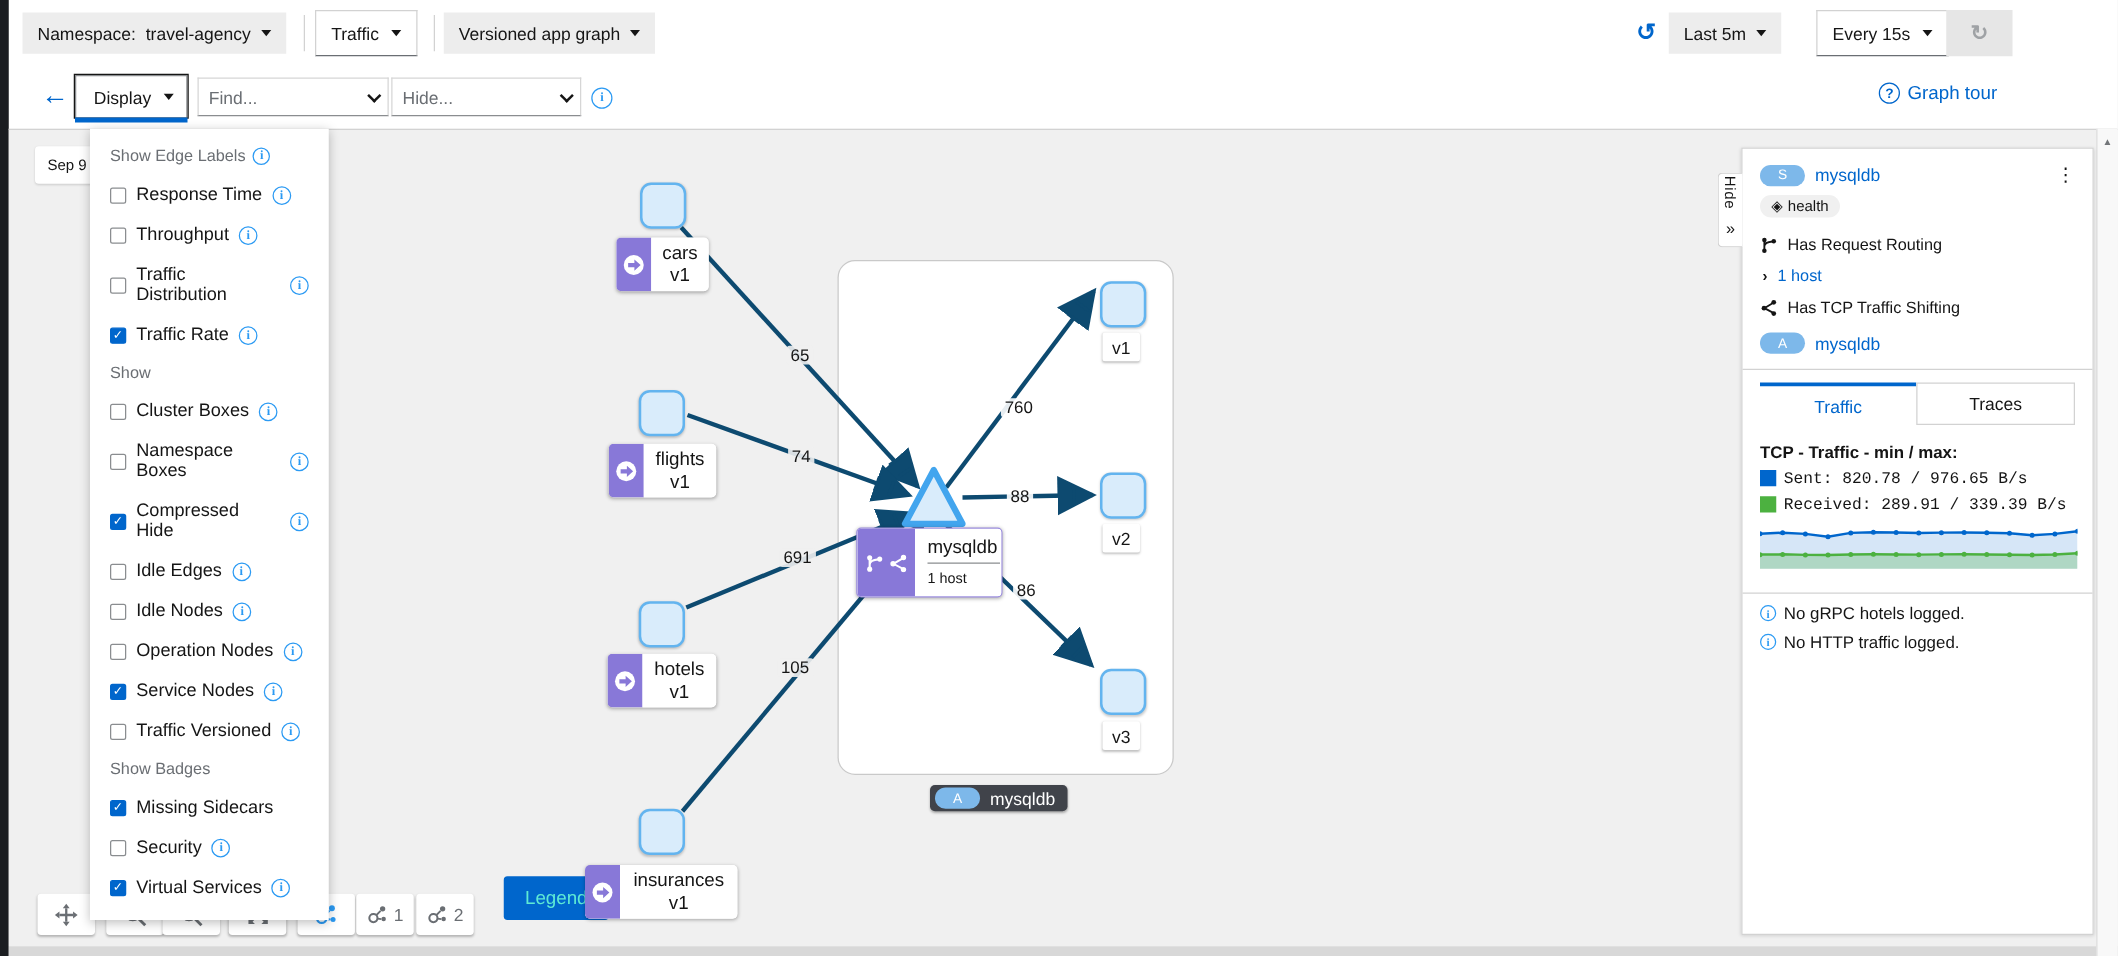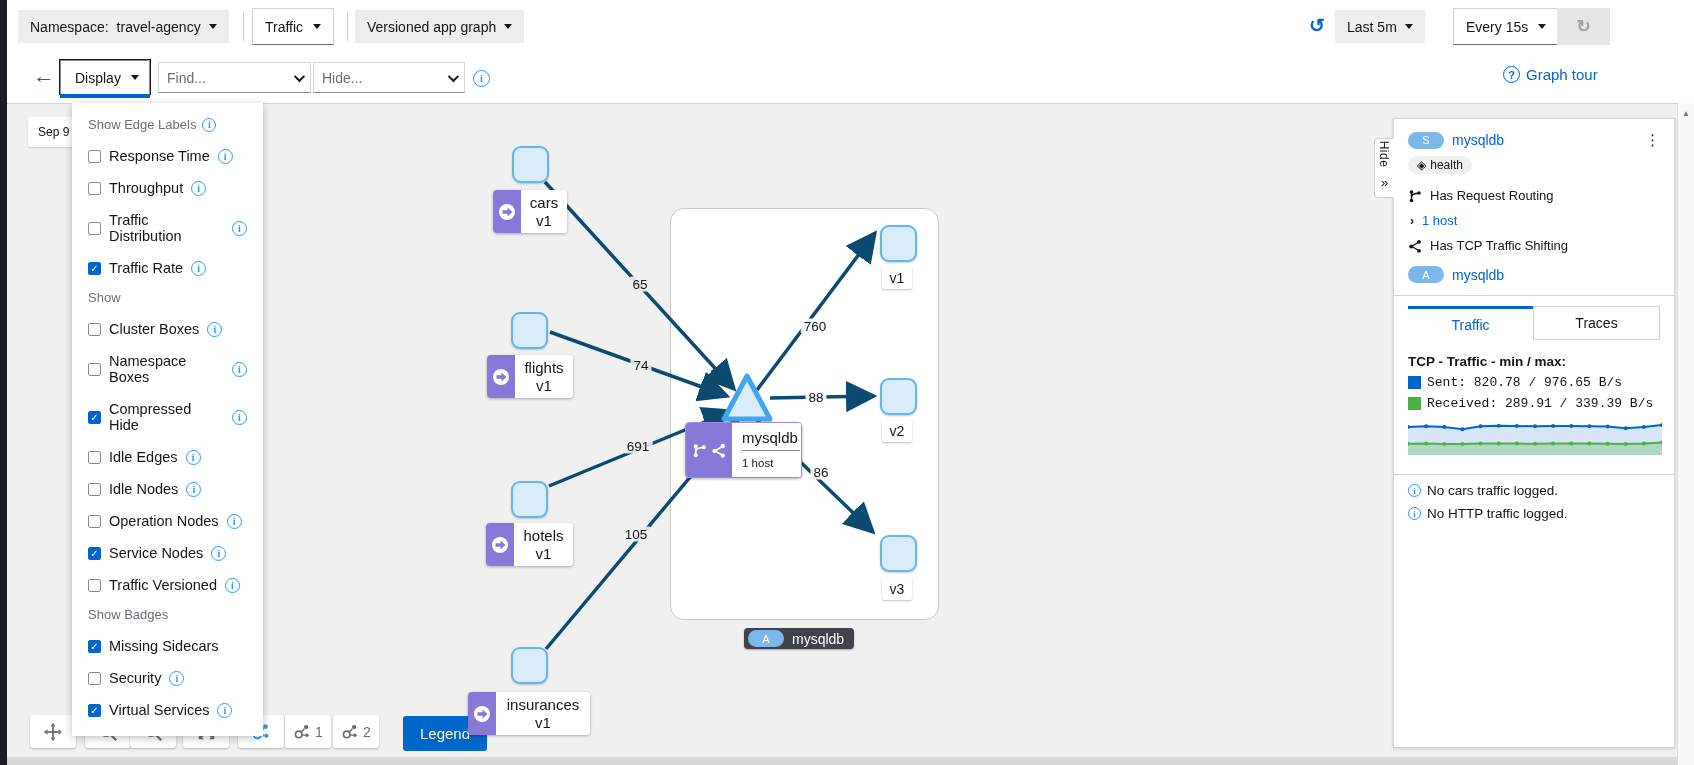--- a/index.html
+++ b/index.html
@@ -66,21 +66,21 @@
   .menu { left:72px; top:103px; width:191px; background:#fff; box-shadow:0 2px 8px rgba(0,0,0,.25); padding:14px 16px 18px 16px; z-index:40; }
   .menu-header { font-size:13px; color:#6a6e73; display:flex; align-items:center; gap:6px; margin:14px 0 2px 0; }
   .menu-header:first-child { margin-top:0; }
   .menu-item { display:flex; align-items:center; gap:8px; margin-top:16px; font-size:14.5px; cursor:pointer; }
   .cb { width:13px; height:13px; border:1px solid #8a8d90; background:#fff; border-radius:2px; flex:none; display:inline-flex; align-items:center; justify-content:center; }
   .cb.checked { background:#0066cc; border-color:#0066cc; color:#fff; font-size:10px; }
   .cb.checked::after { content:"✓"; }
 
   
   .tbtn { position:absolute; top:715px; width:46px; height:33px; background:#fff; border:none; border-radius:3px; box-shadow:0 1px 2px rgba(0,0,0,.25); display:flex; align-items:center; justify-content:center; gap:4px; cursor:pointer; color:#6a6e73; font-size:14px; }
-  .legend-btn { position:absolute; top:716px; left:403px; width:84px; height:35px; background:#0066cc; color:#fef9c3; border:none; border-radius:3px; font-size:15px; font-family:inherit; cursor:pointer; }
+  .legend-btn { position:absolute; top:701px; left:403px; width:84px; height:35px; background:#0066cc; color:#5eead4; border:none; border-radius:3px; font-size:15px; font-family:inherit; cursor:pointer; }
 
   
   .panel { left:1393px; top:118px; width:282px; height:630px; background:#fff; border:1px solid #d2d2d2; box-shadow:0 1px 3px rgba(0,0,0,.15); z-index:30; font-size:13px; }
   .hide-tab { left:1374px; top:138px; width:20px; height:60px; background:#fff; border:1px solid #d2d2d2; border-right:none; border-radius:4px 0 0 4px; z-index:31; display:flex; flex-direction:column; align-items:center; justify-content:center; cursor:pointer; color:#151515; }
   .hide-tab .rot { transform:rotate(90deg); font-size:12px; letter-spacing:.5px; }
   .hide-tab .dbl { font-size:13px; margin-top:14px; color:#151515; }
   .panel-inner { padding:10px 14px; }
   .prow { display:flex; align-items:center; gap:8px; margin-top:10px; }
   .plink { color:#0066cc; font-size:14px; text-decoration:none; cursor:pointer; }
   .chip { display:inline-flex; align-items:center; gap:4px; background:#f0f0f0; border-radius:10px; padding:2px 9px; font-size:12px; color:#151515; }
@@ -581,21 +581,21 @@
             <circle cx="217.7" cy="27.0" r="2" fill="#4cb140"></circle>
             <circle cx="235.9" cy="26.6" r="2" fill="#4cb140"></circle>
             <circle cx="254.0" cy="25.6" r="2" fill="#4cb140"></circle>
           </g>
         </svg>
 
       <hr class="sep">
 
       <div class="empty-row">
         <span class="info-icon"></span>
-        <span>No cars traffic logged.</span>
+        <span>No gRPC hotels logged.</span>
       </div>
       <div class="empty-row">
         <span class="info-icon"></span>
         <span>No HTTP traffic logged.</span>
       </div>
     </div>
   </div>
 
   <div class="abs vscroll">
     <span class="up">▲</span>

